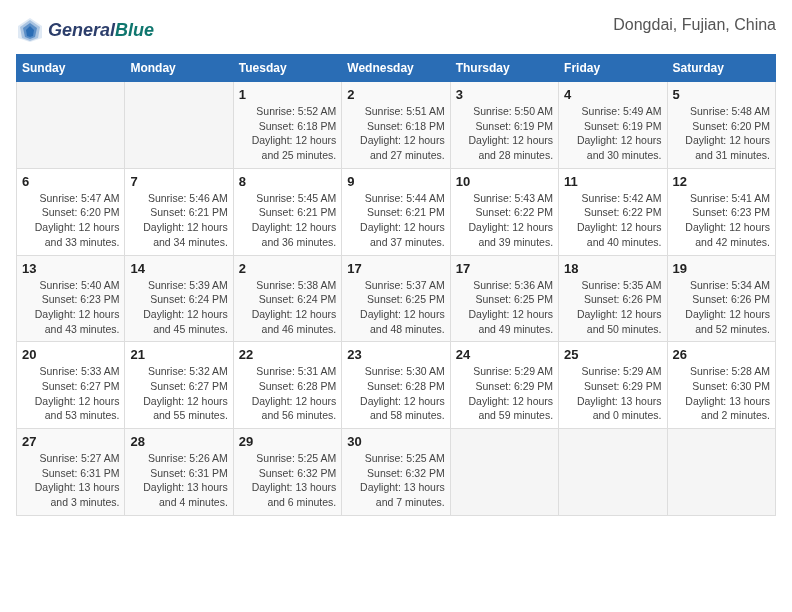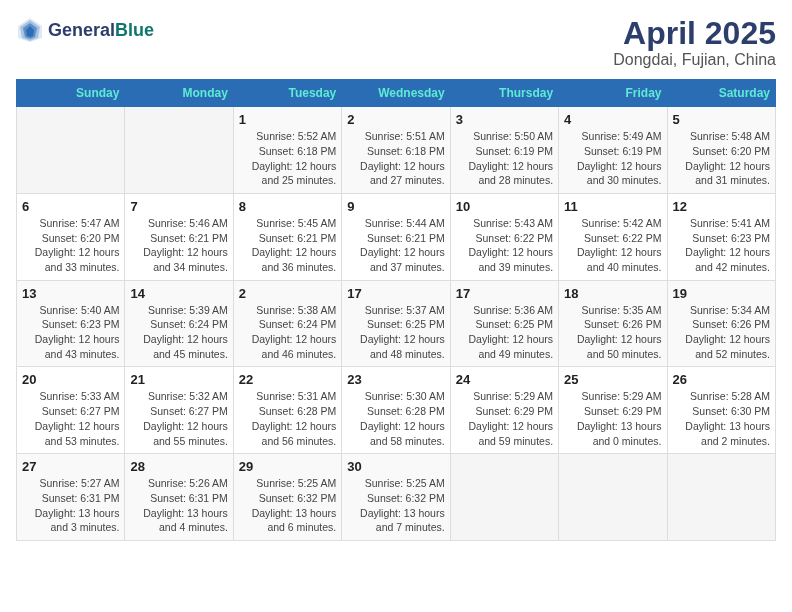--- a/index.html
+++ b/index.html
@@ -13,20 +13,21 @@
     .header-row {
       display: flex;
       justify-content: space-between;
       align-items: flex-start;
       margin-bottom: 10px;
     }
     .logo {
       display: flex;
       align-items: center;
       gap: 4px;
+      font-style: italic;
     }
     .logo-text-general {
       font-size: 18px;
       font-weight: bold;
       color: #2c3e6b;
     }
     .logo-text-blue {
       font-size: 18px;
       font-weight: bold;
       color: #0f766e;
@@ -49,22 +50,22 @@
       font-size: 16px;
       color: #555;
     }
     table {
       width: 100%;
       border-collapse: collapse;
       font-size: 11px;
     }
     thead tr th {
       background-color: #2a6db5;
-      color: #5eead4;
-      text-align: right;
+      color: #ffffff;
+      text-align: left;
       padding: 6px 5px;
       font-size: 12px;
       font-weight: bold;
       border: 1px solid #2a6db5;
     }
     tbody tr td {
       vertical-align: top;
       padding: 5px 5px;
       border: 1px solid #ddd;
       width: 14.28%;
@@ -103,21 +104,20 @@
       <polygon points="14,10 18,14 17,20 14,21 11,20 10,14" fill="#2a6db5"></polygon>
     </svg>
     <div>
       <div style="display:flex; align-items:baseline; gap:0;">
         <span class="logo-text-general">General</span>
         <span class="logo-text-blue">Blue</span>
       </div>
     </div>
   </div>
   <div class="title-block">
-    <div class="month-year">April 2025</div>
     <div class="location">Dongdai, Fujian, China</div>
   </div>
 </div>
 
 <table>
   <thead>
     <tr>
     <th>Sunday</th>
         <th>Monday</th>
         <th>Tuesday</th>

